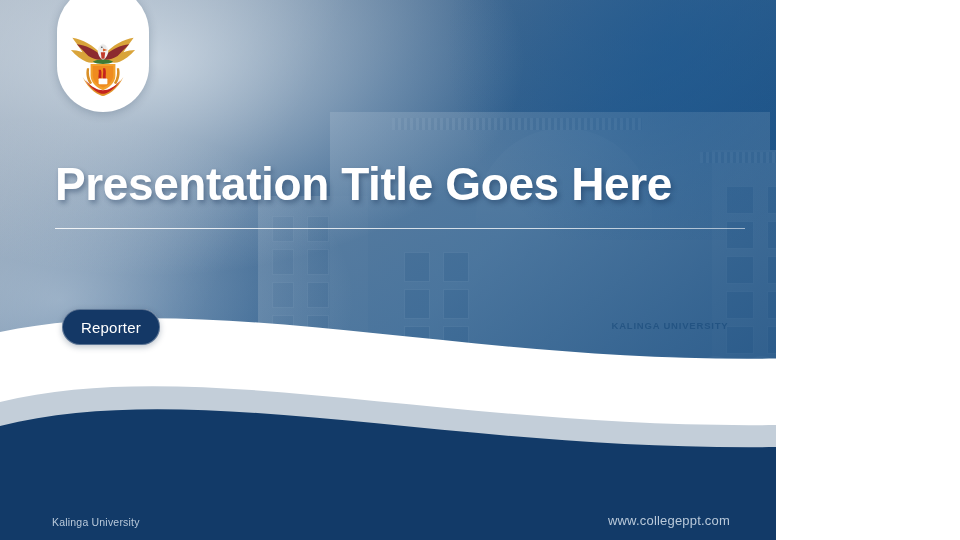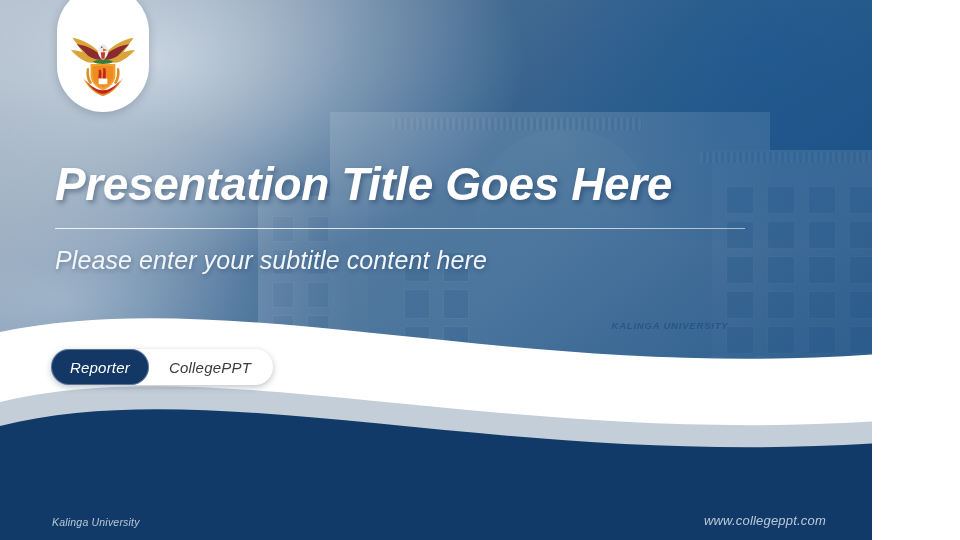--- a/index.html
+++ b/index.html
@@ -1,24 +1,23 @@
 <!DOCTYPE html>
 <html><head>
 <meta charset="utf-8">
 <style>
   * { margin:0; padding:0; box-sizing:border-box; }
   html,body { width:960px; height:540px; overflow:hidden; background:#fff; }
   body { font-family:"Liberation Sans", sans-serif; }
 
   #slide {
     position:relative;
-    width:872px; height:540px;
+    width:776px; height:540px;
     overflow:hidden;
     background:#1c5189;
-    font-style:italic;
   }
 
   
   .photo-layer {
     position:absolute; inset:0;
     overflow:hidden;
   }
   .sky {
     position:absolute; inset:0;
     background:linear-gradient(160deg,#8fa6bb 0%, #5f7d9c 22%, #2f6091 50%, #1d5489 72%, #1b4f85 100%);
@@ -179,27 +178,26 @@
     font-weight:normal;
     color:#f2f6fa;
     letter-spacing:.1px;
     text-shadow:1px 2px 4px rgba(20,45,80,.32);
     white-space:nowrap;
   }
 
   
   .pill {
     position:absolute;
-    left:51px; top:309px;
+    left:62px; top:309px;
     height:36px;
     display:flex; align-items:stretch;
     background:#ffffff;
     border-radius:18px;
     box-shadow:0 2px 6px rgba(12,35,66,.28);
-    margin-top:40px;
   }
   .pill-left {
     background:#143866;
     color:#ffffff;
     border-radius:18px;
     padding:0 19px;
     display:flex; align-items:center;
     font-size:15px;
     letter-spacing:.2px;
     box-shadow:0 0 0 1px rgba(255,255,255,.30) inset;
@@ -353,23 +351,21 @@
       <path d="M22,70 C30,88 46,96 50,96 C54,96 70,88 78,70 C70,82 58,90 50,90 C42,90 30,82 22,70 Z" fill="#e0932b"></path>
       <path d="M26,74 C34,88 46,93 50,93 C54,93 66,88 74,74 C66,84 57,88 50,88 C43,88 34,84 26,74 Z" fill="#c4241f"></path>
 
       <path d="M28,58 C26,66 28,74 32,80 L35,78 C31,72 30,65 31,58 Z" fill="#d98f26"></path>
       <path d="M72,58 C74,66 72,74 68,80 L65,78 C69,72 70,65 69,58 Z" fill="#d98f26"></path>
     </svg>
   </div>
 
   <div class="title">Presentation Title Goes Here</div>
   <div class="divider"></div>
-  <div class="subtitle">Please enter your subtitle content here</div>
 
   <div class="pill">
     <div class="pill-left">Reporter</div>
-    <div class="pill-right">CollegePPT</div>
   </div>
 
   <div class="footer-left">Kalinga University</div>
   <div class="footer-right">www.collegeppt.com</div>
 
 </div>
 
 </body></html>

